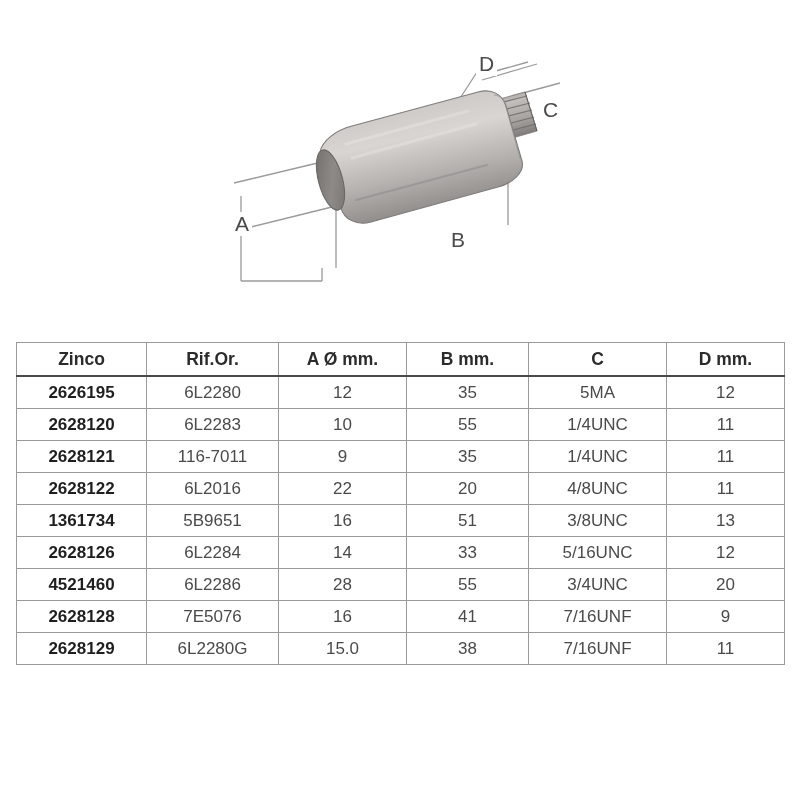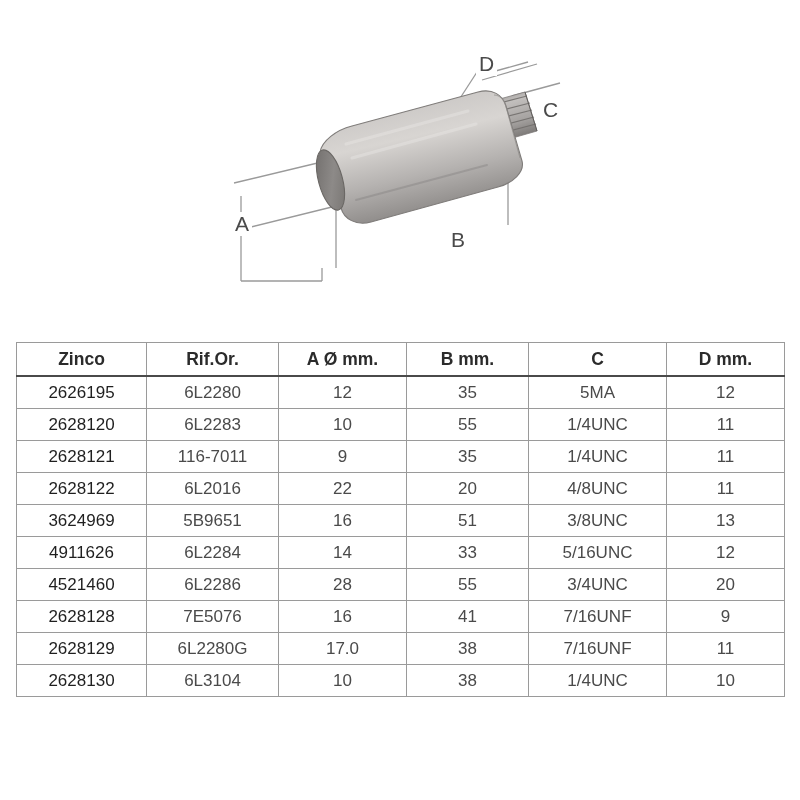--- a/index.html
+++ b/index.html
@@ -54,21 +54,21 @@
     white-space: nowrap;
   }
   table.spec thead th {
     font-weight: bold;
     font-size: 17.5px;
     color: #2b2b2b;
     height: 32px;
     border-bottom: 2px solid #4a4a4a;
   }
   table.spec tbody td.code {
-    font-weight: normal;
+    font-weight: bold;
     color: #1f1f1f;
   }
   table.spec tbody td {
     color: #4a4a4a;
   }
   
   col.c0 { width: 130px; }
   col.c1 { width: 132px; }
   col.c2 { width: 128px; }
   col.c3 { width: 122px; }
@@ -221,29 +221,29 @@
         </tr>
         <tr>
           <td class="code">2628122</td>
           <td>6L2016</td>
           <td>22</td>
           <td>20</td>
           <td>4/8UNC</td>
           <td>11</td>
         </tr>
         <tr>
-          <td class="code">3624969</td>
+          <td class="code">1361734</td>
           <td>5B9651</td>
           <td>16</td>
           <td>51</td>
           <td>3/8UNC</td>
           <td>13</td>
         </tr>
         <tr>
-          <td class="code">4911626</td>
+          <td class="code">2628126</td>
           <td>6L2284</td>
           <td>14</td>
           <td>33</td>
           <td>5/16UNC</td>
           <td>12</td>
         </tr>
         <tr>
           <td class="code">4521460</td>
           <td>6L2286</td>
           <td>28</td>
@@ -255,30 +255,22 @@
           <td class="code">2628128</td>
           <td>7E5076</td>
           <td>16</td>
           <td>41</td>
           <td>7/16UNF</td>
           <td>9</td>
         </tr>
         <tr>
           <td class="code">2628129</td>
           <td>6L2280G</td>
-          <td>17.0</td>
+          <td>15.0</td>
           <td>38</td>
           <td>7/16UNF</td>
           <td>11</td>
-        </tr>
-        <tr>
-          <td class="code">2628130</td>
-          <td>6L3104</td>
-          <td>10</td>
-          <td>38</td>
-          <td>1/4UNC</td>
-          <td>10</td>
         </tr>
       </tbody>
     </table>
   </div>
 
 </div>
 
 </body></html>

